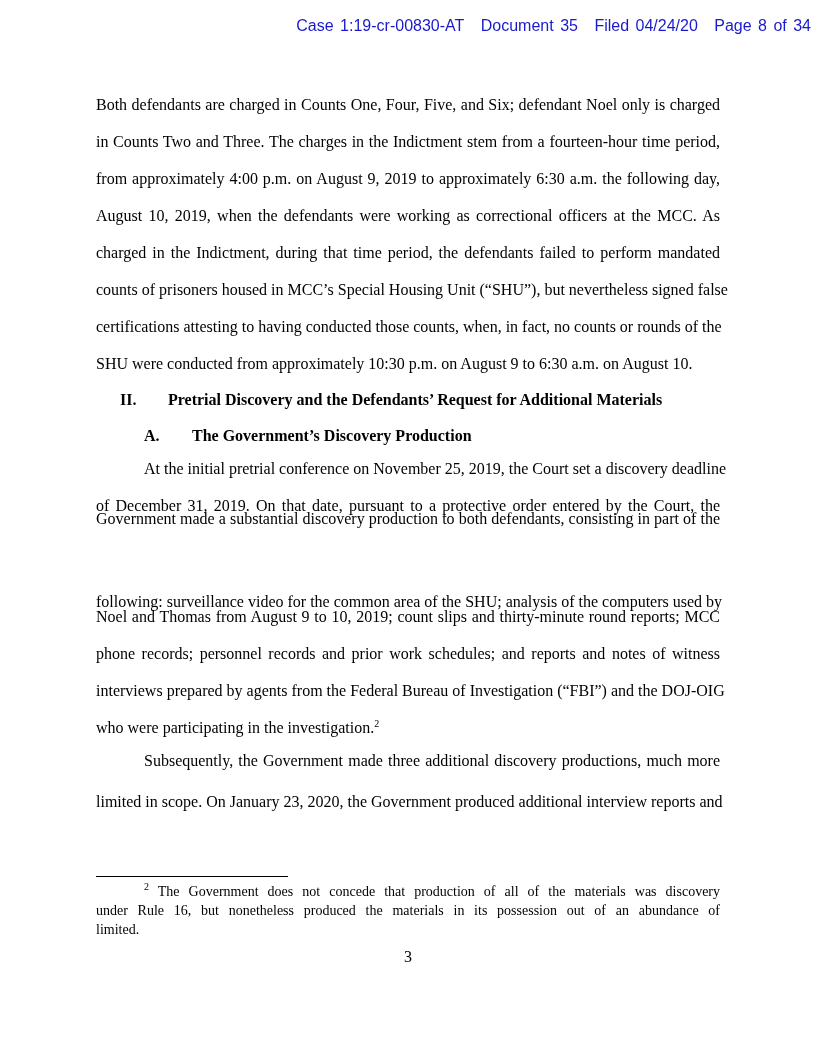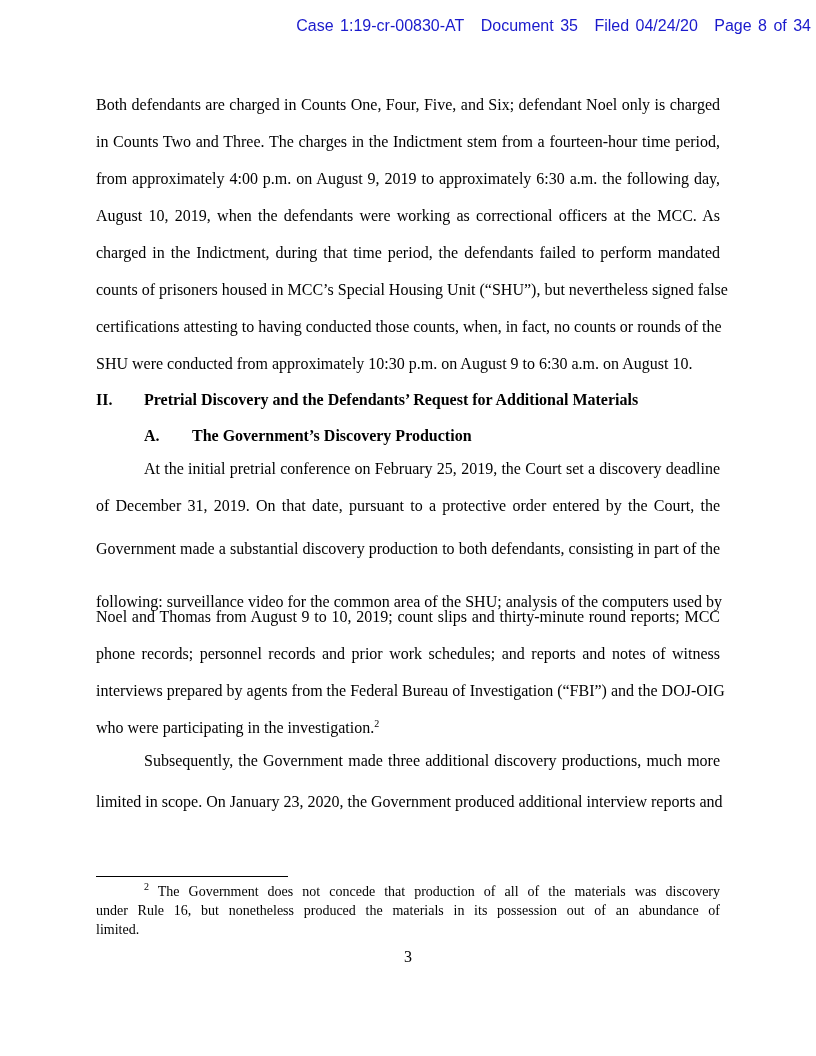--- a/index.html
+++ b/index.html
@@ -3,21 +3,21 @@
 <meta charset="utf-8">
 <style>
   html, body { margin:0; padding:0; background:#ffffff; }
   body { width:816px; height:1056px; position:relative; overflow:hidden; font-family:"Liberation Serif", serif; color:#000; }
   .header { position:absolute; top:17px; left:0; width:816px; text-align:right; font-family:"Liberation Sans", sans-serif; font-size:16px; color:#1a1acc; word-spacing:2px; }
   .header span { margin:0 5px; }
   .line { position:absolute; left:96px; width:624px; font-size:16px; white-space:nowrap; }
   .just { text-align:justify; text-align-last:justify; }
   .indent { padding-left:48px; width:576px; }
   .heading { font-weight:bold; }
-  .hnum { display:inline-block; width:48px; }
+  .hnum { display:inline-block; width:48px;margin-left:24px; }
   .subnum { display:inline-block; width:48px; }
   .ital { }
   sup { font-size:10px; vertical-align:6px; line-height:0; }
   .fn-rule { position:absolute; left:96px; top:876px; width:192px; height:1px; background:#000; }
   .fn { position:absolute; left:96px; width:624px; font-size:14px; white-space:nowrap; }
   .pagenum { position:absolute; top:948px; left:0; width:816px; text-align:center; font-size:16px; }
 </style>
 </head>
 <body>
 
@@ -38,23 +38,23 @@
 <div class="line" style="top:355px">SHU were conducted from approximately 10:30 p.m. on August 9 to 6:30 a.m. on August 10.</div>
 
 <div class="line heading" style="top:391px">
   <span class="hnum">II.</span><span>Pretrial Discovery and the Defendants’ Request for Additional Materials</span>
 </div>
 
 <div class="line heading" style="top:427px; padding-left:48px; width:576px;">
   <span class="subnum">A.</span><span class="ital">The Government’s Discovery Production</span>
 </div>
 
-<div class="line just indent" style="top:460px">At the initial pretrial conference on February 25, 2019, the Court set a discovery deadline</div>
+<div class="line just indent" style="top:460px">At the initial pretrial conference on November 25, 2019, the Court set a discovery deadline</div>
 <div class="line just" style="top:497px">of December 31, 2019.  On that date, pursuant to a protective order entered by the Court, the</div>
-<div class="line just" style="top:540px">Government made a substantial discovery production to both defendants, consisting in part of the</div>
+<div class="line just" style="top:510px">Government made a substantial discovery production to both defendants, consisting in part of the</div>
 <div class="line just" style="top:593px">following: surveillance video for the common area of the SHU; analysis of the computers used by</div>
 <div class="line just" style="top:608px">Noel and Thomas from August 9 to 10, 2019; count slips and thirty-minute round reports; MCC</div>
 <div class="line just" style="top:645px">phone records; personnel records and prior work schedules; and reports and notes of witness</div>
 <div class="line just" style="top:682px">interviews prepared by agents from the Federal Bureau of Investigation (“FBI”) and the DOJ-OIG</div>
 <div class="line" style="top:719px">
   <span>who were participating in the investigation.</span><sup>2</sup>
 </div>
 
 <div class="line just indent" style="top:752px">Subsequently, the Government made three additional discovery productions, much more</div>
 <div class="line just" style="top:793px">limited in scope.  On January 23, 2020, the Government produced additional interview reports and</div>

